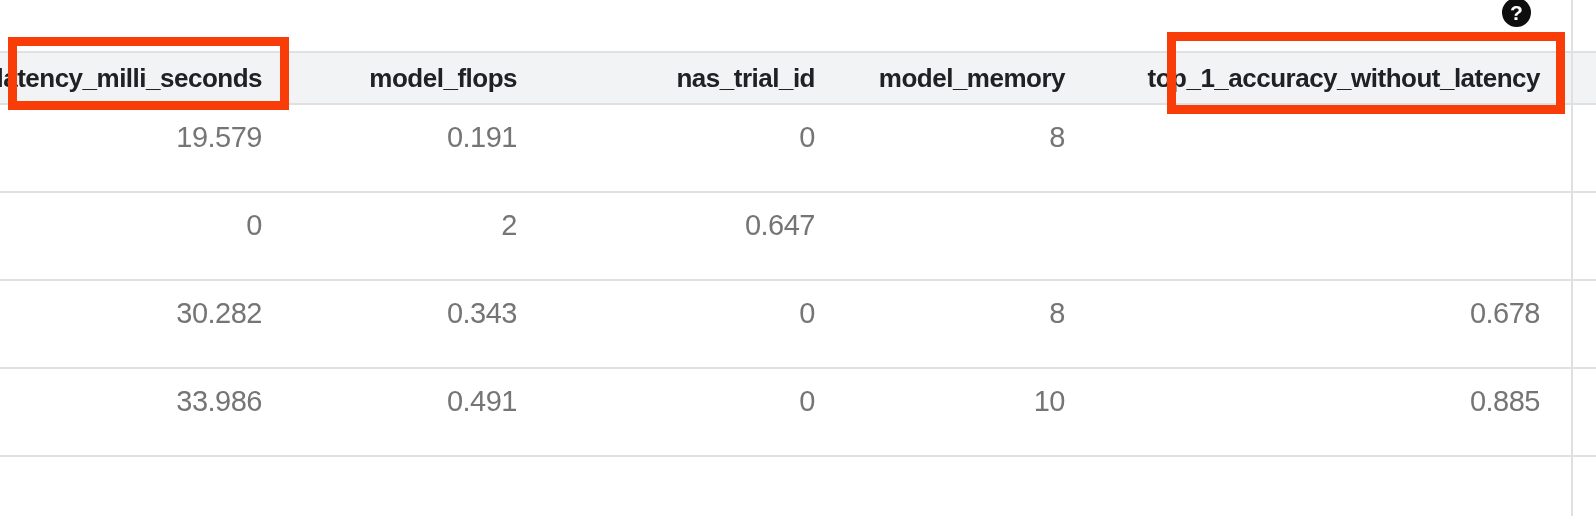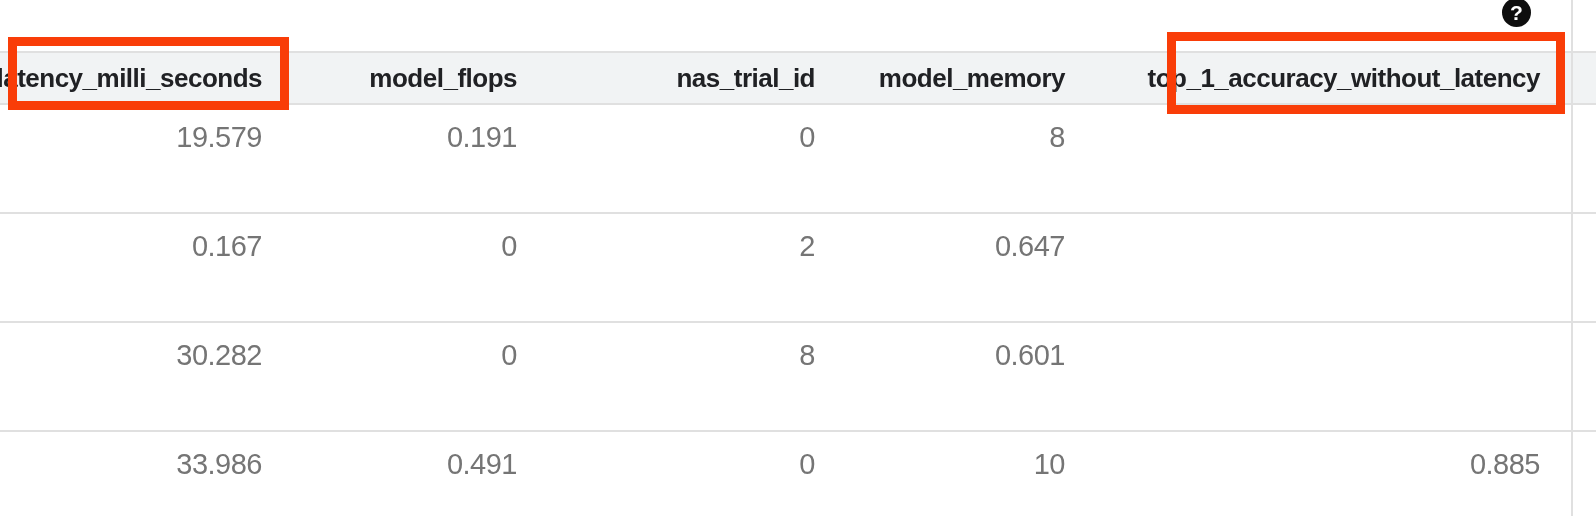--- a/index.html
+++ b/index.html
@@ -41,21 +41,21 @@
     padding-right: 32px;
     font-size: 26px;
     font-weight: bold;
     letter-spacing: -0.5px;
     color: #202124;
     white-space: nowrap;
     overflow: visible;
   }
   .header-cell.stub { padding-right: 0; }
   .data-row {
-    height: 109px;
+    height: 88px;
     border-bottom: 2px solid #e0e0e0;
     background: #ffffff;
   }
   .data-cell {
     padding: 16px 32px 0 0;
     text-align: right;
     font-size: 29px;
     letter-spacing: -0.5px;
     color: #757575;
     white-space: nowrap;
@@ -120,31 +120,31 @@
     <div id="body-rows">
 
     <div class="grid-row data-row">
           <div class="data-cell">19.579</div>
           <div class="data-cell">0.191</div>
           <div class="data-cell">0</div>
           <div class="data-cell">8</div>
           <div class="data-cell stub"></div>
         </div>
         <div class="grid-row data-row">
-          <div class="data-cell">0.167</div>
           <div class="data-cell">0</div>
           <div class="data-cell">2</div>
           <div class="data-cell">0.647</div>
           <div class="data-cell stub"></div>
         </div>
         <div class="grid-row data-row">
           <div class="data-cell">30.282</div>
+          <div class="data-cell">0.343</div>
           <div class="data-cell">0</div>
           <div class="data-cell">8</div>
-          <div class="data-cell">0.601</div>
+          <div class="data-cell">0.678</div>
           <div class="data-cell stub"></div>
         </div>
         <div class="grid-row data-row">
           <div class="data-cell">33.986</div>
           <div class="data-cell">0.491</div>
           <div class="data-cell">0</div>
           <div class="data-cell">10</div>
           <div class="data-cell">0.885</div>
           <div class="data-cell stub"></div>
         </div>

